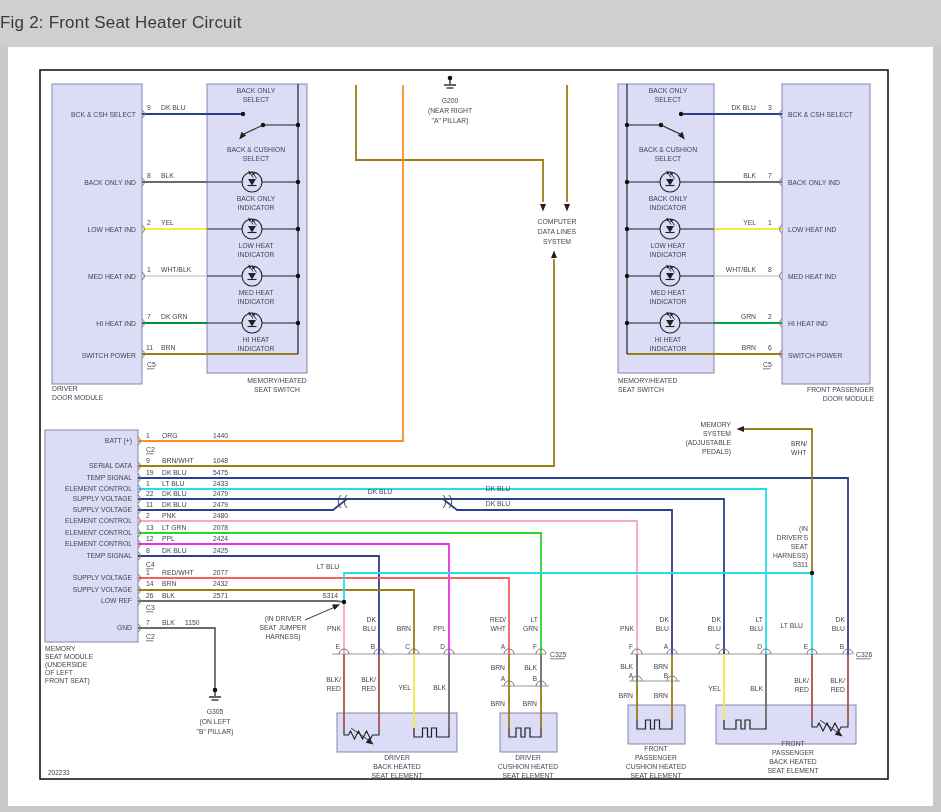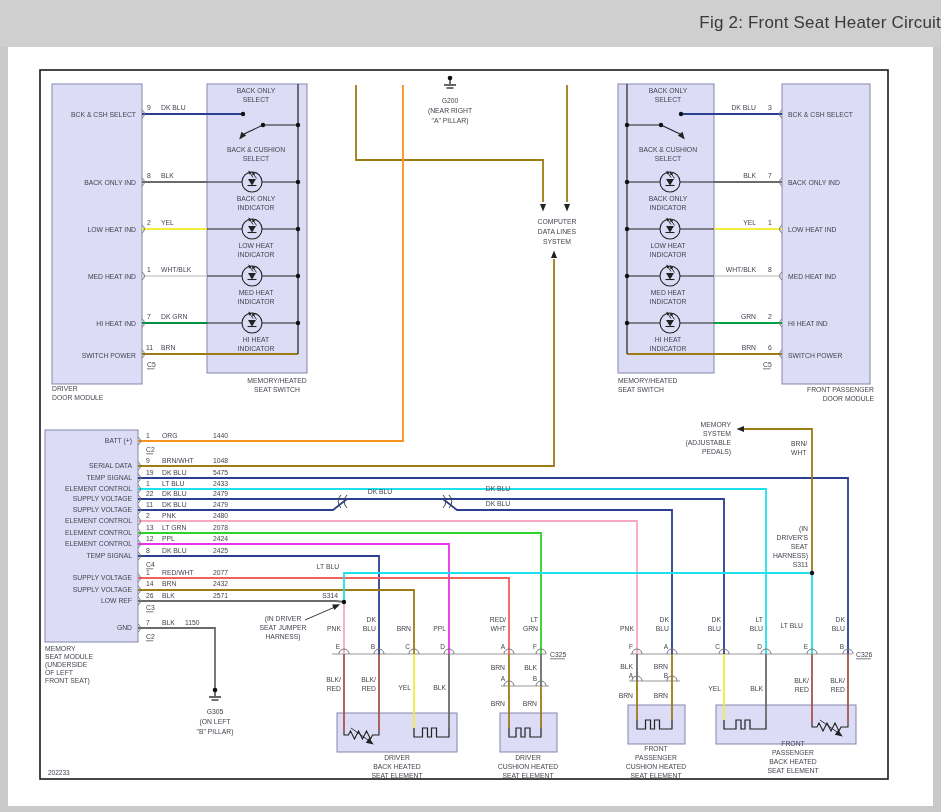--- a/index.html
+++ b/index.html
@@ -1,20 +1,20 @@
 <!DOCTYPE html>
 <html><head>
 <meta charset="utf-8">
 <style>
   html,body{margin:0;padding:0;}
   body{width:941px;height:812px;background:#c9c9c9;font-family:"Liberation Sans",sans-serif;}
   .page{position:relative;width:941px;height:812px;overflow:hidden;}
   .canvas{position:absolute;left:8px;top:47px;width:925px;height:759px;background:#ffffff;}
   .titlebar{position:absolute;left:0;top:0;width:941px;height:47px;background:#cfcfcf;}
-  .pagetitle{position:absolute;left:0;top:13px;width:941px;text-align:right;
+  .pagetitle{position:absolute;left:0;top:13px;width:941px;text-align:left;
     font-size:17px;color:#3a3a3a;letter-spacing:0.2px;}
   svg.diagram{position:absolute;left:0;top:0;}
   text{font-family:"Liberation Sans",sans-serif;fill:#43434f;}
 </style>
 </head>
 <body>
 
 <div class="page">
   <div class="titlebar">
     <div class="pagetitle">Fig 2: Front Seat Heater Circuit</div>

